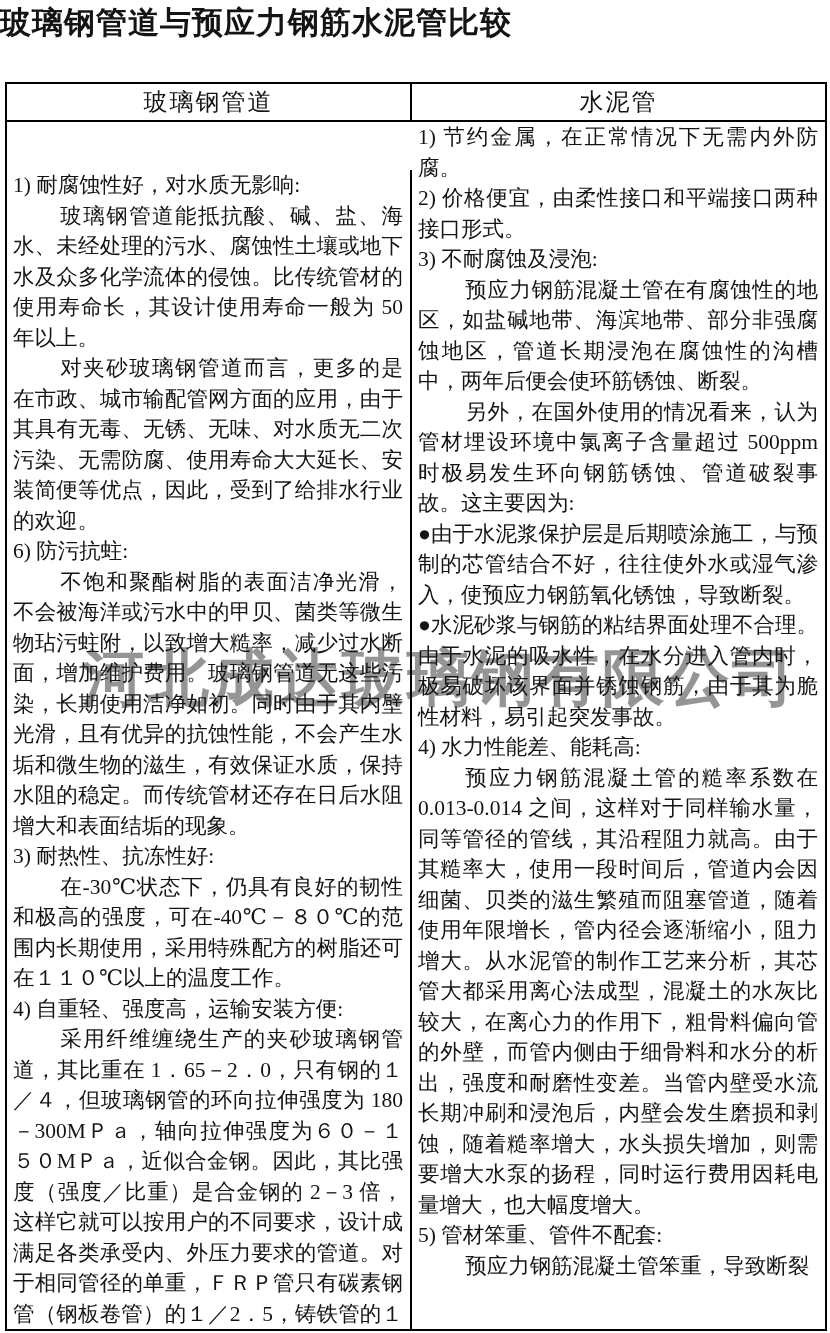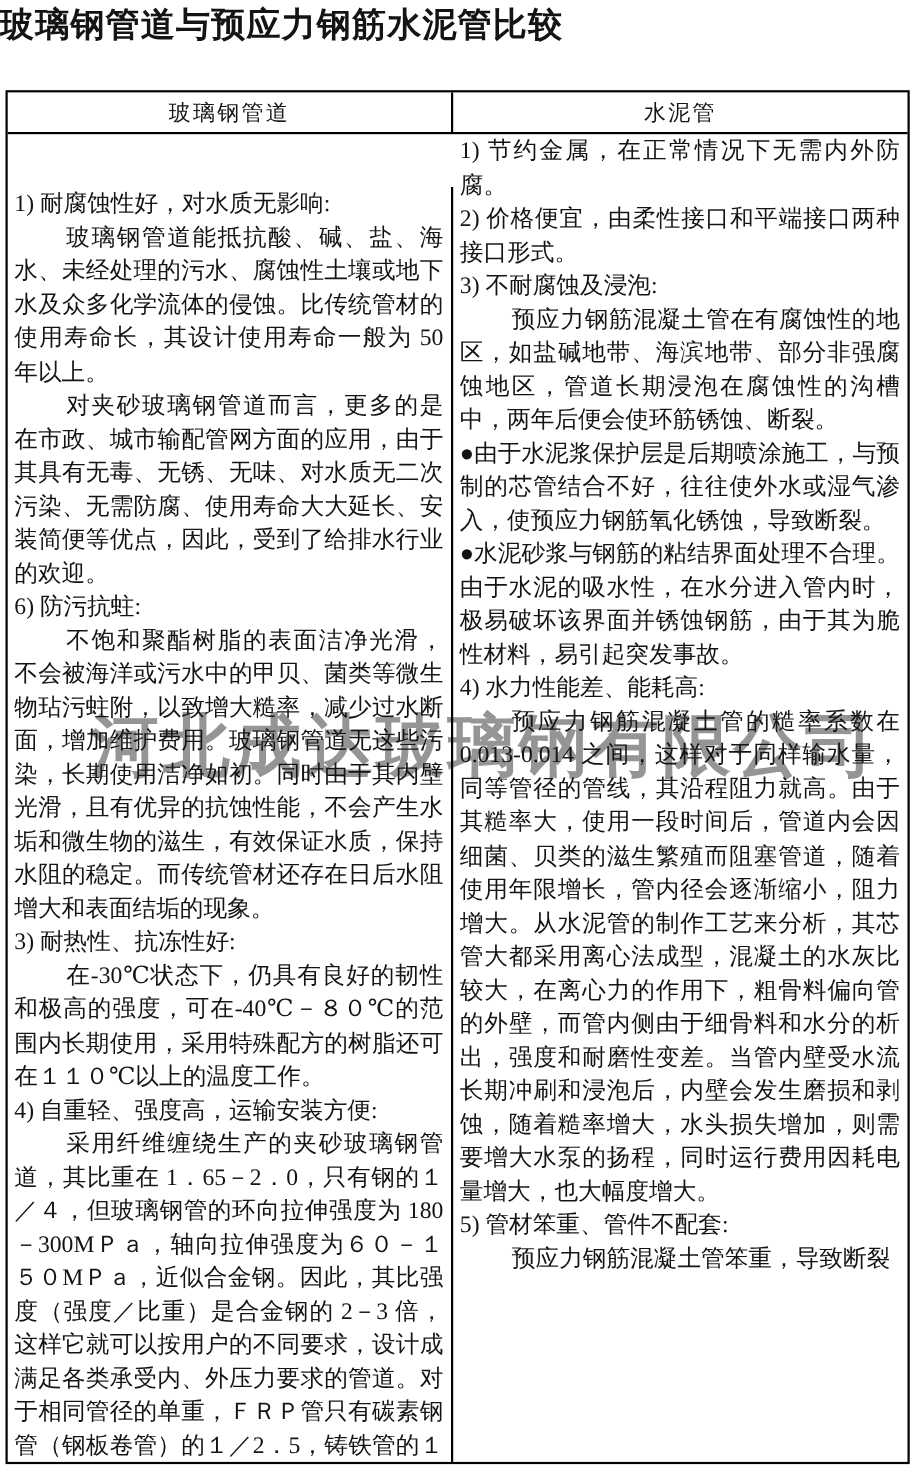--- a/index.html
+++ b/index.html
@@ -21,21 +21,21 @@
     font-size:31px; font-weight:bold; letter-spacing:1px;
   }
   .cmp-table {
     position:absolute; left:5px; top:82px; z-index:1;
     width:822px; height:1249px; box-sizing:border-box;
     border:2px solid #000;
   }
   .thead { display:flex; height:38px; border-bottom:2px solid #000; box-sizing:border-box; }
   .th {
     display:flex; align-items:center; justify-content:center;
-    font-size:20px; letter-spacing:2px; box-sizing:border-box;text-align:right;
+    font-size:24px; letter-spacing:2px; box-sizing:border-box;text-align:right;
   }
   .th.left { width:405px; border-right:2px solid #000; }
   .th.right { flex:1; }
   .tbody { display:flex; height:1207px; }
   .td {
     box-sizing:border-box; overflow:hidden;
     padding:0 7px 0 6px;
     font-size:21.5px; line-height:30.5px;
     text-align:justify; text-justify:inter-ideograph;
   }
@@ -73,20 +73,21 @@
         <p class="para">在-30℃状态下，仍具有良好的韧性和极高的强度，可在-40℃－８０℃的范围内长期使用，采用特殊配方的树脂还可在１１０℃以上的温度工作。</p>
         <p class="item">4) 自重轻、强度高，运输安装方便:</p>
         <p class="para">采用纤维缠绕生产的夹砂玻璃钢管道，其比重在 1．65－2．0，只有钢的１／４，但玻璃钢管的环向拉伸强度为 180－300MＰａ，轴向拉伸强度为６０－１５０MＰａ，近似合金钢。因此，其比强度（强度／比重）是合金钢的 2－3 倍，这样它就可以按用户的不同要求，设计成满足各类承受内、外压力要求的管道。对于相同管径的单重，ＦＲＰ管只有碳素钢管（钢板卷管）的１／2．5，铸铁管的１／3.5，预应力钢筋</p>
       </div>
 
       <div class="td right">
         <p class="item">1) 节约金属，在正常情况下无需内外防腐。</p>
         <p class="item">2) 价格便宜，由柔性接口和平端接口两种接口形式。</p>
         <p class="item">3) 不耐腐蚀及浸泡:</p>
         <p class="para">预应力钢筋混凝土管在有腐蚀性的地区，如盐碱地带、海滨地带、部分非强腐蚀地区，管道长期浸泡在腐蚀性的沟槽中，两年后便会使环筋锈蚀、断裂。</p>
+        <p class="para">另外，在国外使用的情况看来，认为管材埋设环境中氯离子含量超过 500ppm 时极易发生环向钢筋锈蚀、管道破裂事故。这主要因为:</p>
         <p class="bullet">●由于水泥浆保护层是后期喷涂施工，与预制的芯管结合不好，往往使外水或湿气渗入，使预应力钢筋氧化锈蚀，导致断裂。</p>
         <p class="bullet">●水泥砂浆与钢筋的粘结界面处理不合理。由于水泥的吸水性，在水分进入管内时，极易破坏该界面并锈蚀钢筋，由于其为脆性材料，易引起突发事故。</p>
         <p class="item">4) 水力性能差、能耗高:</p>
         <p class="para">预应力钢筋混凝土管的糙率系数在 0.013-0.014 之间，这样对于同样输水量，同等管径的管线，其沿程阻力就高。由于其糙率大，使用一段时间后，管道内会因细菌、贝类的滋生繁殖而阻塞管道，随着使用年限增长，管内径会逐渐缩小，阻力增大。从水泥管的制作工艺来分析，其芯管大都采用离心法成型，混凝土的水灰比较大，在离心力的作用下，粗骨料偏向管的外壁，而管内侧由于细骨料和水分的析出，强度和耐磨性变差。当管内壁受水流长期冲刷和浸泡后，内壁会发生磨损和剥蚀，随着糙率增大，水头损失增加，则需要增大水泵的扬程，同时运行费用因耗电量增大，也大幅度增大。</p>
         <p class="item">5) 管材笨重、管件不配套:</p>
         <p class="para">预应力钢筋混凝土管笨重，导致断裂</p>
       </div>
 
     </div>
   </div>

